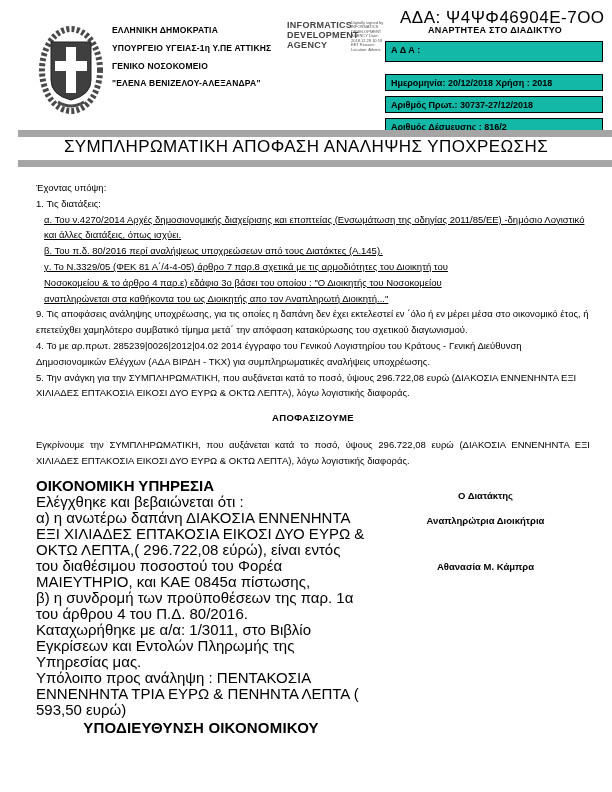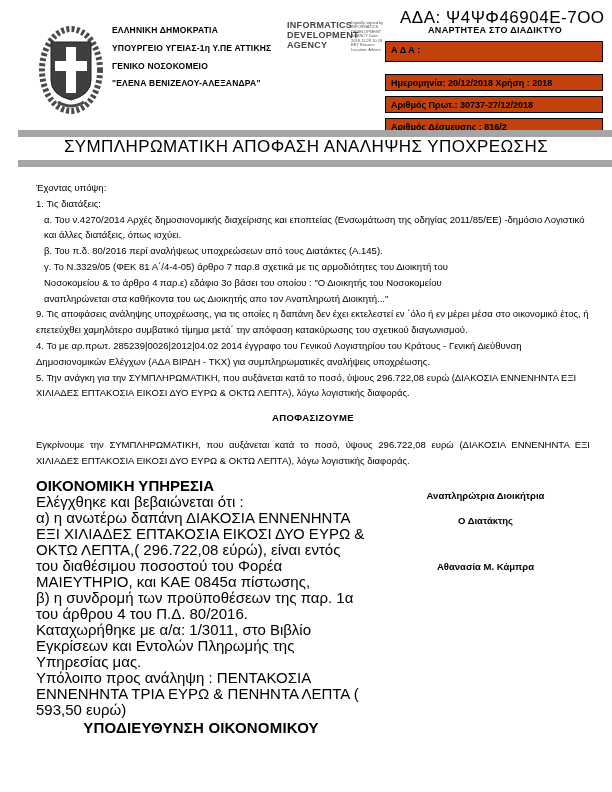--- a/index.html
+++ b/index.html
@@ -11,35 +11,35 @@
   
   .emblem{position:absolute;left:38px;top:26px;width:66px;height:88px;}
   .org-block{position:absolute;left:112px;top:22px;width:250px;}
   .org-line{font-size:8.5px;font-weight:bold;line-height:17.8px;white-space:nowrap;letter-spacing:.2px;}
   .stamp{position:absolute;left:287px;top:20px;width:130px;display:flex;gap:2px;}
   .stamp-agency{width:62px;font-size:9px;line-height:10px;color:#444;font-weight:bold;letter-spacing:.3px;}
   .stamp-details{font-size:8px;line-height:9px;color:#555;transform:scale(0.5);transform-origin:0 0;width:130px;}
   .ada-top{position:absolute;left:400px;top:8px;width:205px;font-size:17px;letter-spacing:.5px;white-space:nowrap;}
   .anartitea{position:absolute;left:385px;top:25px;width:220px;text-align:center;font-size:9px;font-weight:bold;letter-spacing:.3px;}
   .hbox{position:absolute;left:385px;width:218px;border:1.3px solid #000;box-sizing:border-box;
-        font-size:9px;font-weight:bold;padding:3px 5px;white-space:nowrap;background:#c2410c;}
+        font-size:9px;font-weight:bold;padding:3px 5px;white-space:nowrap;background:#14b8a6;}
   .hbox.ada{top:41px;height:21px;}
   .hbox.date{top:74px;height:17px;}
   .hbox.prot{top:96px;height:17px;}
   .hbox.desm{top:118px;height:17px;}
   
   .bar{position:absolute;left:18px;right:0;height:7px;background:#a5a5a5;}
   .bar.top{top:130px;}
   .bar.bottom{top:160px;}
   .doc-title{position:absolute;left:0;top:137px;width:612px;text-align:center;
              font-size:17px;letter-spacing:.4px;white-space:nowrap;}
   
   .body-text{position:absolute;left:36px;top:180px;width:554px;font-size:9.5px;line-height:15.8px;}
   .body-text p{margin:0;}
-  .indent{padding-left:8px;}
+  .indent{padding-left:8px;text-decoration:underline;}
   .narrow{max-width:408px;}
   .decide{font-weight:bold;text-align:center;margin-top:9px !important;margin-bottom:11px !important;letter-spacing:.4px;}
   .approval{text-align:justify;}
   
   .cols{position:absolute;left:36px;top:478px;width:570px;display:flex;}
   .col-left{width:330px;font-size:15px;line-height:16px;}
   .col-left p{margin:0;}
   .col-right{width:215px;margin-left:12px;text-align:center;font-size:9.5px;line-height:16px;}
   .b{font-weight:bold;}
   .subdiv{font-weight:bold;text-align:center;margin-top:2px !important;letter-spacing:.2px;}
@@ -101,19 +101,19 @@
     <div class="col-left">
       <p class="b">ΟΙΚΟΝΟΜΙΚΗ ΥΠΗΡΕΣΙΑ</p>
       <p>Ελέγχθηκε και βεβαιώνεται ότι :</p>
       <p>α) η ανωτέρω δαπάνη ΔΙΑΚΟΣΙΑ ΕΝΝΕΝΗΝΤΑ ΕΞΙ ΧΙΛΙΑΔΕΣ  ΕΠΤΑΚΟΣΙΑ ΕΙΚΟΣΙ ΔΥΟ ΕΥΡΩ &amp; ΟΚΤΩ ΛΕΠΤΑ,( 296.722,08 εύρώ), είναι εντός του διαθέσιμου ποσοστού του Φορέα ΜΑΙΕΥΤΗΡΙΟ, και ΚΑΕ 0845α πίστωσης,</p>
       <p>β) η συνδρομή των προϋποθέσεων της παρ. 1α του άρθρου 4 του Π.Δ. 80/2016.</p>
       <p>Καταχωρήθηκε με α/α: 1/3011, στο Βιβλίο Εγκρίσεων και Εντολών Πληρωμής της Υπηρεσίας μας.</p>
       <p>Υπόλοιπο προς ανάληψη : ΠΕΝΤΑΚΟΣΙΑ ΕΝΝΕΝΗΝΤΑ ΤΡΙΑ ΕΥΡΩ &amp; ΠΕΝΗΝΤΑ ΛΕΠΤΑ ( 593,50 ευρώ)</p>
       <p class="subdiv">ΥΠΟΔΙΕΥΘΥΝΣΗ ΟΙΚΟΝΟΜΙΚΟΥ</p>
     </div>
     <div class="col-right">
+      <p class="b">Ο Διατάκτης</p>
       <p class="b">Αναπληρώτρια Διοικήτρια</p>
-      <p class="b">Ο Διατάκτης</p>
       <p class="sig-name">Αθανασία Μ. Κάμπρα</p>
     </div>
   </div>
 
 </div>
 
 </body></html>

